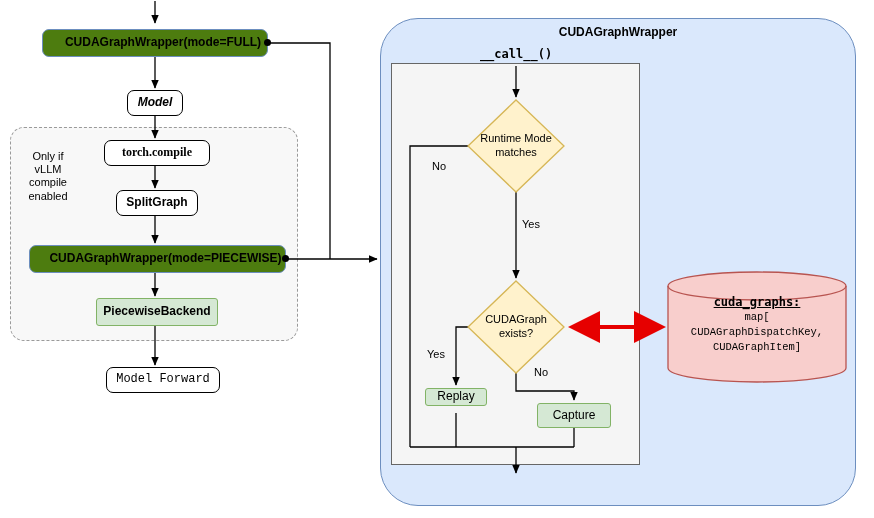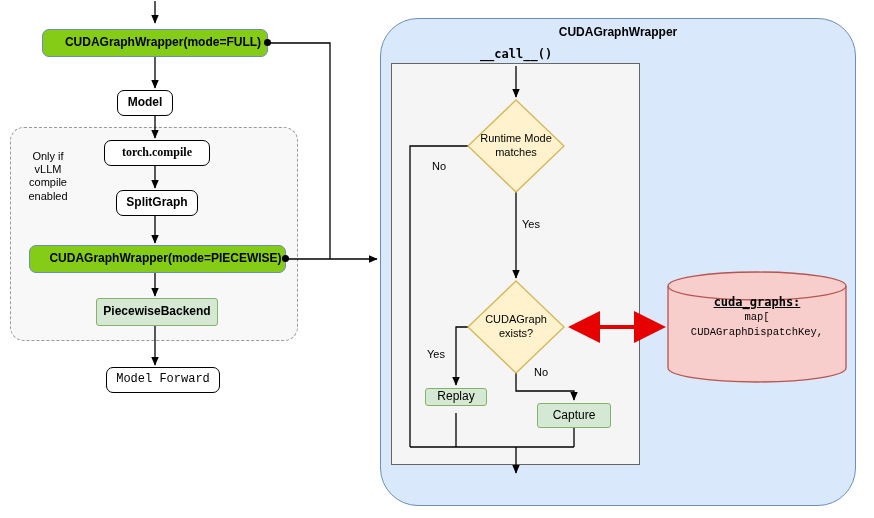--- a/index.html
+++ b/index.html
@@ -4,21 +4,21 @@
 <style>
   html,body{margin:0;padding:0;background:#fff;}
   #stage{position:relative;width:874px;height:518px;background:#fff;overflow:hidden;
          font-family:"Liberation Sans",sans-serif;}
   .layer-bg{position:absolute;z-index:0;box-sizing:border-box;}
   #connectors{position:absolute;left:0;top:0;z-index:1;pointer-events:none;}
   .node,.lbl,.dot{position:absolute;z-index:2;box-sizing:border-box;}
   .node{display:flex;align-items:center;justify-content:center;text-align:center;
         font-size:12px;font-weight:bold;color:#000;background:#fff;
         border:1px solid #000;border-radius:7px;line-height:1.15;}
-  .node.blue{background:#84cc16;border-color:#6c8ebf;padding-left:16px;}
+  .node.blue{background:#4d7c0f;border-color:#6c8ebf;padding-left:16px;}
   .node.green{background:#d5e8d4;border-color:#82b366;border-radius:3px;justify-content:center;}
   .node.plain{font-weight:normal;}
   .panel-blue{background:#dae8fc;border:1px solid #6c8ebf;border-radius:38px;}
   .panel-gray{background:#f5f5f5;border:1px solid #666;}
   .panel-dashed{background:#f8f8f8;border:1.5px dashed #9a9a9a;border-radius:14px;}
   .lbl{font-size:11px;color:#000;line-height:1.2;}
   .lbl.center{text-align:center;}
   .lbl.bold{font-weight:bold;font-size:12px;}
   .mono{font-family:"DejaVu Sans Mono",monospace;}
   .dot{width:7px;height:7px;border-radius:50%;background:#000;}
@@ -75,21 +75,21 @@
 
     <path d="M668 286 a89 14 0 0 1 178 0 v82 a89 14 0 0 1 -178 0 Z" fill="#f8cecc" stroke="#b85450" stroke-width="1.3"></path>
     <path d="M668 286 a89 14 0 0 0 178 0" fill="none" stroke="#b85450" stroke-width="1.3"></path>
   </svg>
 
   <div class="node blue" style="left:42px;top:29px;width:226px;height:28px;">
     <span>CUDAGraphWrapper(mode=FULL)</span>
   </div>
   <div class="dot" style="left:264px;top:39px;"></div>
 
-  <div class="node" style="left:117px;top:90px;width:56px;height:26px;">
+  <div class="node" style="left:127px;top:90px;width:56px;height:26px;font-style:italic;">
     <span>Model</span>
   </div>
 
   <div class="lbl" style="left:16px;top:150px;width:64px;">
     <span class="note-line">Only if</span>
     <span class="note-line">vLLM</span>
     <span class="note-line">compile</span>
     <span class="note-line">enabled</span>
   </div>
 
@@ -130,15 +130,16 @@
     <span>Replay</span>
   </div>
   <div class="node green plain" style="left:537px;top:403px;width:74px;height:25px;">
     <span>Capture</span>
   </div>
 
   <div class="cyl-text" style="left:668px;top:294px;width:178px;">
     <span class="t">cuda_graphs:</span>
     <span class="m">map[</span>
     <span class="m">CUDAGraphDispatchKey,</span>
+    <span class="m">CUDAGraphItem]</span>
   </div>
 
 </div>
 
 </body></html>

